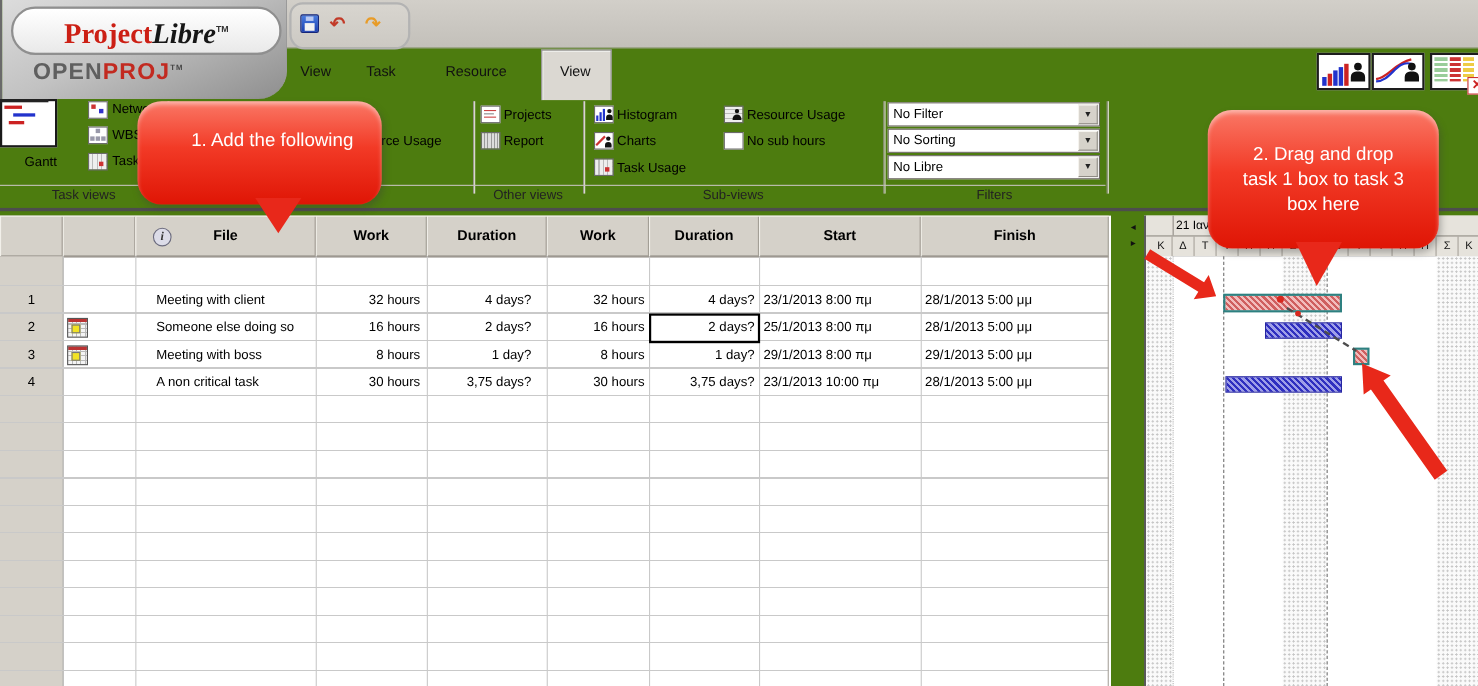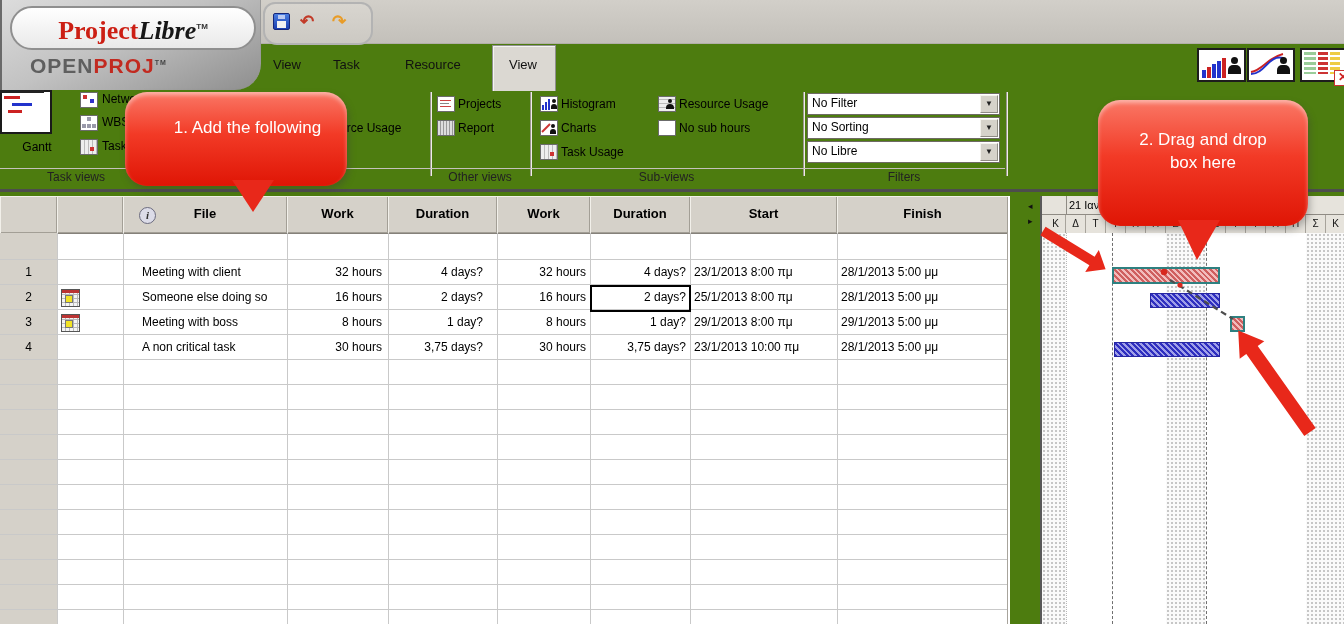--- a/index.html
+++ b/index.html
@@ -382,20 +382,21 @@
       <div class="bar bar-red" style="left:188px;top:83px;width:11px;height:12px;"></div>
       <div class="bar bar-blue" style="left:72px;top:109px;width:104px;height:13px;"></div>
     </div>
   </div>
 
   <div class="callout" style="left:125px;top:92px;width:222px;height:94px;padding-top:0;">
     <div style="margin-top:24px;padding-left:23px;">1. Add the following</div>
   </div>
   <div class="callout" style="left:1098px;top:100px;width:210px;height:126px;">
     <div style="margin-top:28px;">2. Drag and drop</div>
+    <div>task 1 box to task 3</div>
     <div>box here</div>
   </div>
 
   <svg class="overlay" viewBox="0 0 1344 624">
     <polygon points="232,180 274,180 253,212" fill="#e8281a"></polygon>
     <polygon points="1178,220 1220,220 1197,260" fill="#e8281a"></polygon>
     <line x1="1170" y1="280" x2="1233" y2="319" stroke="#4d4d4d" stroke-width="2.2" stroke-dasharray="6,4"></line>
     <circle cx="1164" cy="272" r="3.2" fill="#d8281e"></circle>
     <circle cx="1180" cy="285" r="2.6" fill="#d8281e"></circle>
     <polygon points="1045.6,226.7 1094.6,256.7 1098.8,249.9 1105.6,269.3 1085.2,272.1 1089.4,265.3 1040.4,235.3" fill="#e8281a"></polygon>

